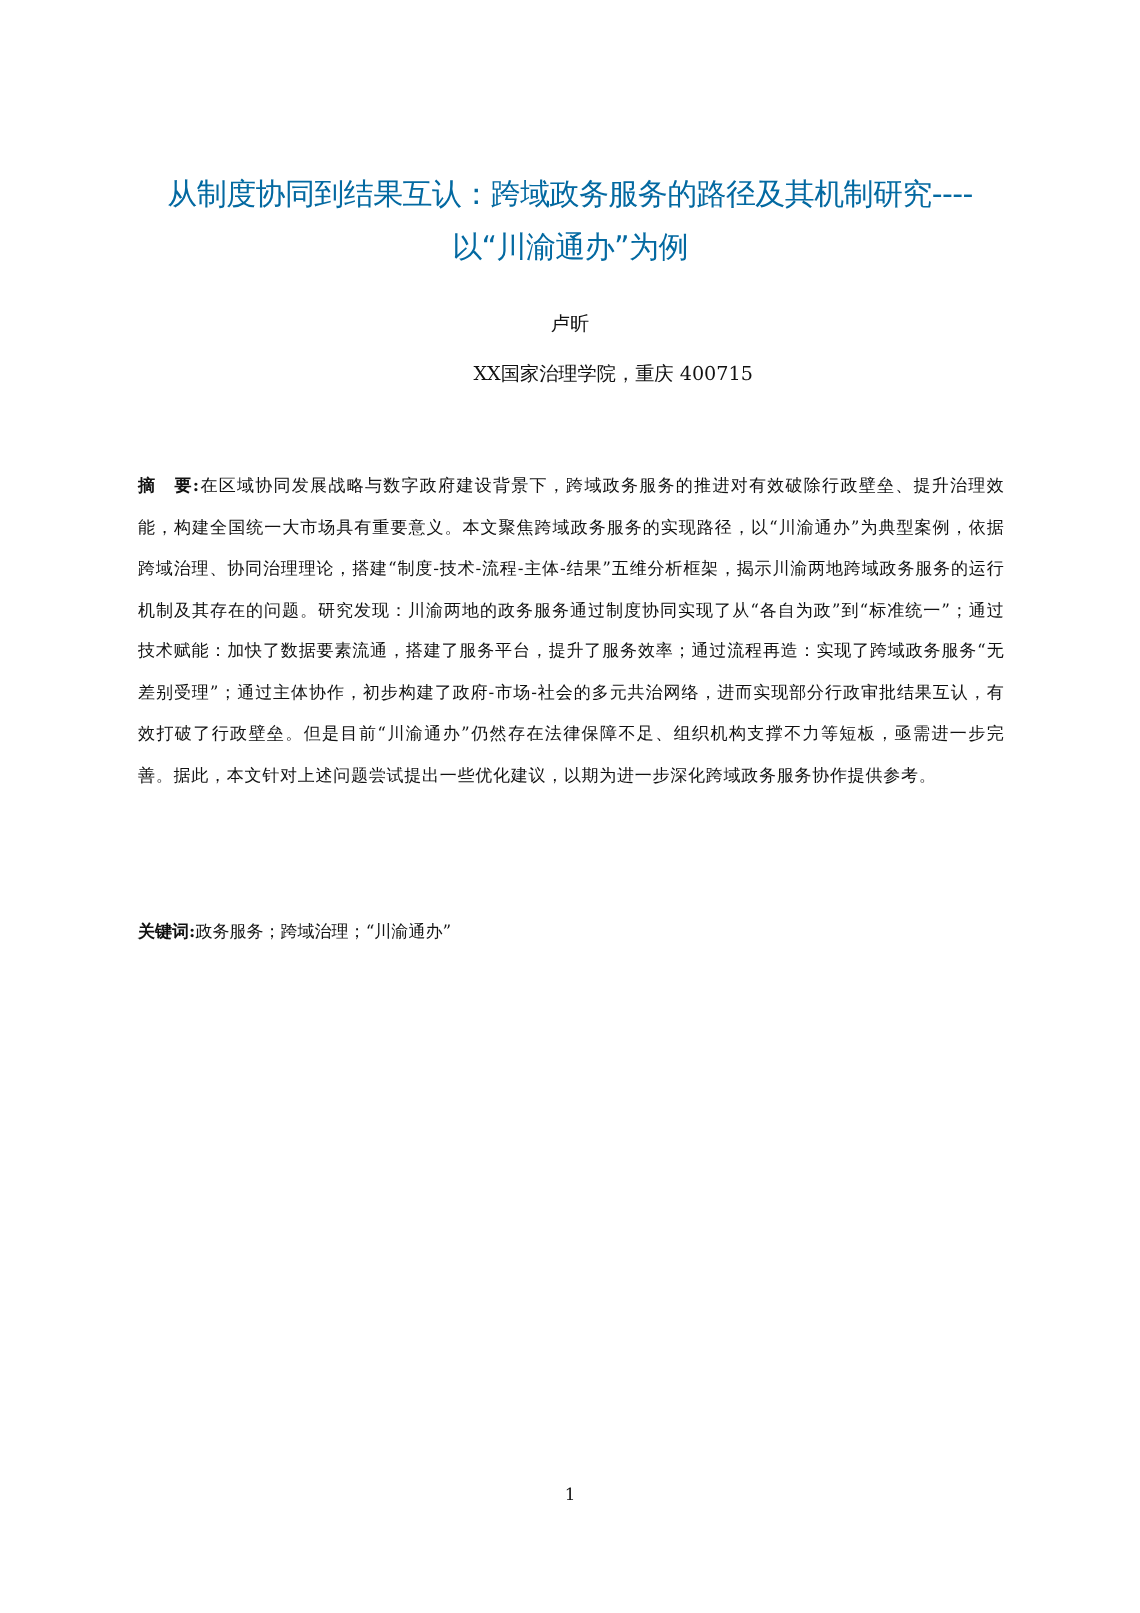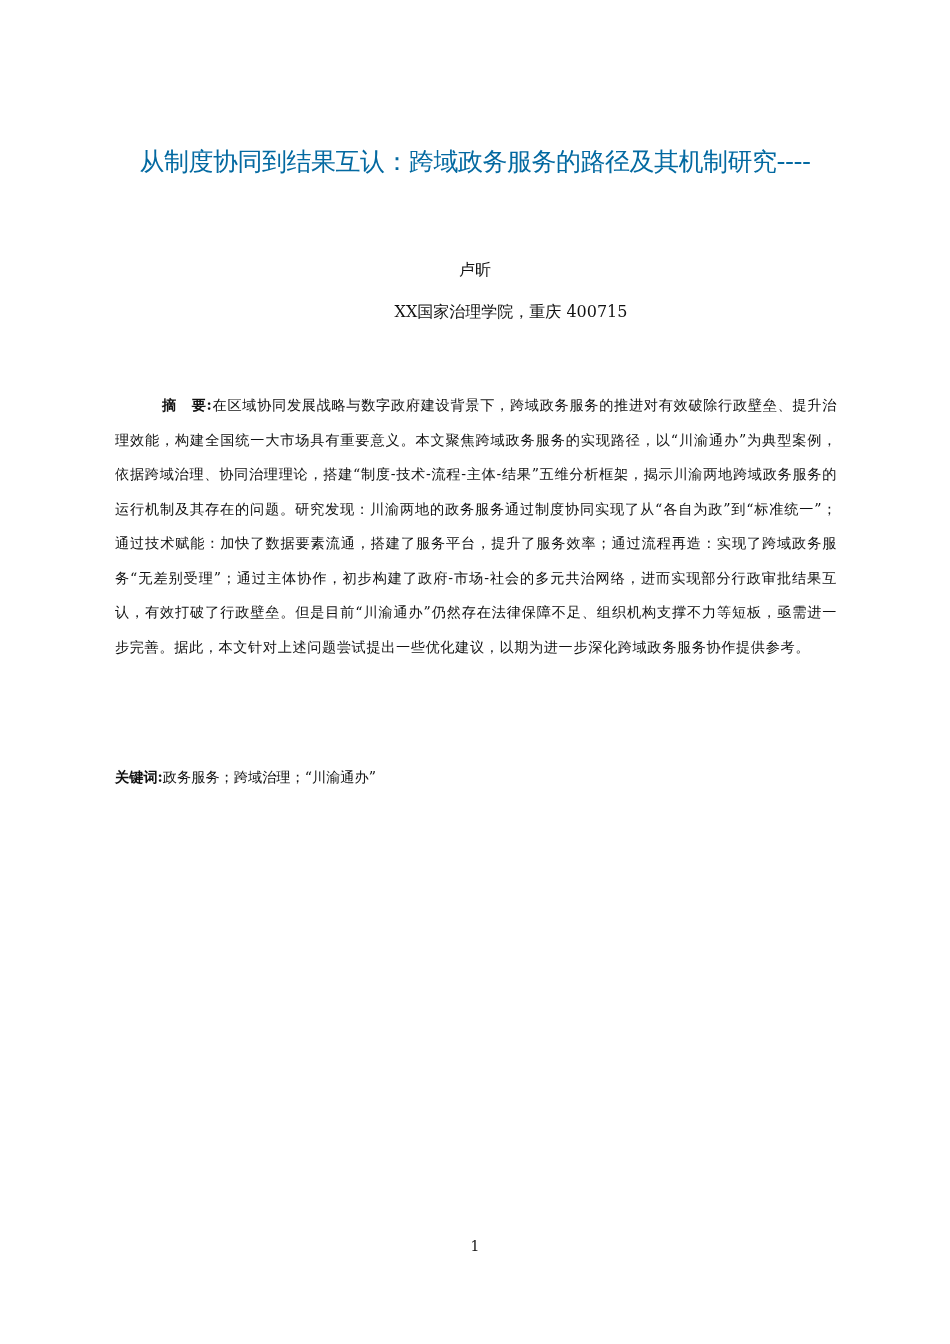--- a/index.html
+++ b/index.html
@@ -1,30 +1,31 @@
 <!DOCTYPE html>
 <html><head>
 <meta charset="utf-8">
 <style>
   html, body { margin: 0; padding: 0; background: #ffffff; }
   body { width: 950px; height: 1344px; position: relative; overflow: hidden; color: #111; font-family: "DejaVu Serif", "Liberation Serif", serif; }
   .title { position: absolute; left: 100px; width: 750px; top: 140px; text-align: center; font-family: "DejaVu Sans", "Liberation Sans", sans-serif; font-size: 25px; line-height: 44px; letter-spacing: -0.5px; color: #0369a1; }
   .author { position: absolute; left: 0; width: 950px; top: 258px; text-align: center; font-size: 16px; line-height: 24px; }
   .affil { position: absolute; left: 0; width: 950px; top: 300px; text-align: center; font-size: 16px; line-height: 24px; margin-left: 36px; }
   .abstract { position: absolute; left: 115px; width: 722px; top: 388px; font-size: 14.2px; line-height: 34.5px; text-align: justify; letter-spacing: 0.6px; }
-  .abstract .lbl { font-weight: bold; margin-left: 47px; }
+  .abstract .lbl { font-weight: bold; }
   .keywords { position: absolute; left: 115px; width: 722px; top: 765px; font-size: 14.2px; line-height: 24px; }
   .keywords .lbl { font-weight: bold; text-align: center; }
   .pagenum { position: absolute; left: 0; width: 950px; top: 1238px; text-align: center; font-size: 14px; }
 </style>
 </head>
 <body>
 
 <div class="title">
   <div>从制度协同到结果互认：跨域政务服务的路径及其机制研究----</div>
+  <div>以“川渝通办”为例</div>
 </div>
 
 <div class="author">卢昕</div>
 <div class="affil">XX国家治理学院，重庆  400715</div>
 
 <div class="abstract"><span class="lbl">摘　要:</span><span>在区域协同发展战略与数字政府建设背景下，跨域政务服务的推进对有效破除行政壁垒、提升治理效能，构建全国统一大市场具有重要意义。本文聚焦跨域政务服务的实现路径，以“川渝通办”为典型案例，依据跨域治理、协同治理理论，搭建“制度-技术-流程-主体-结果”五维分析框架，揭示川渝两地跨域政务服务的运行机制及其存在的问题。研究发现：川渝两地的政务服务通过制度协同实现了从“各自为政”到“标准统一”；通过技术赋能：加快了数据要素流通，搭建了服务平台，提升了服务效率；通过流程再造：实现了跨域政务服务“无差别受理”；通过主体协作，初步构建了政府-市场-社会的多元共治网络，进而实现部分行政审批结果互认，有效打破了行政壁垒。但是目前“川渝通办”仍然存在法律保障不足、组织机构支撑不力等短板，亟需进一步完善。据此，本文针对上述问题尝试提出一些优化建议，以期为进一步深化跨域政务服务协作提供参考。</span></div>
 
 <div class="keywords"><span class="lbl">关键词:</span><span>政务服务；跨域治理；“川渝通办”</span></div>
 
 <div class="pagenum">1</div>

